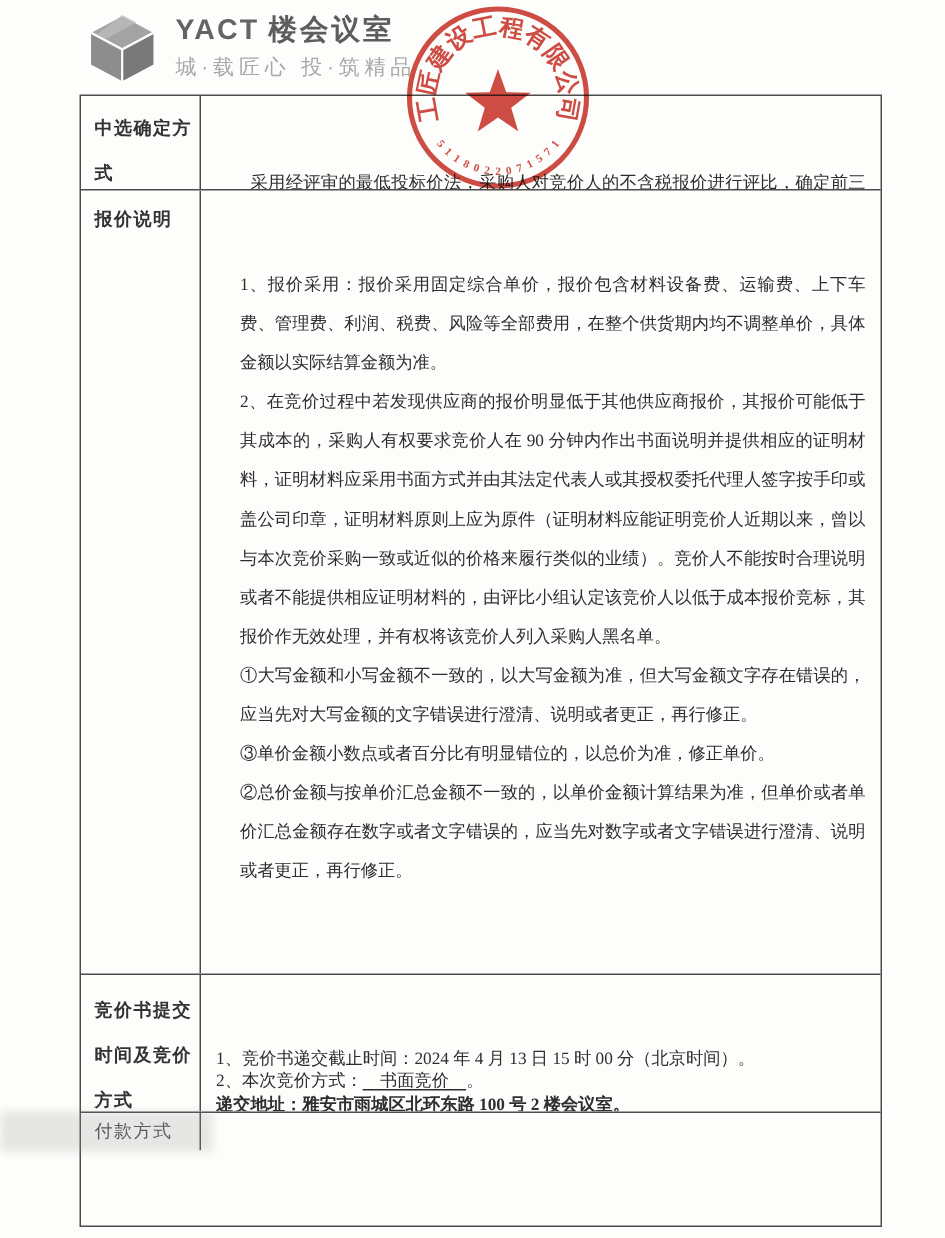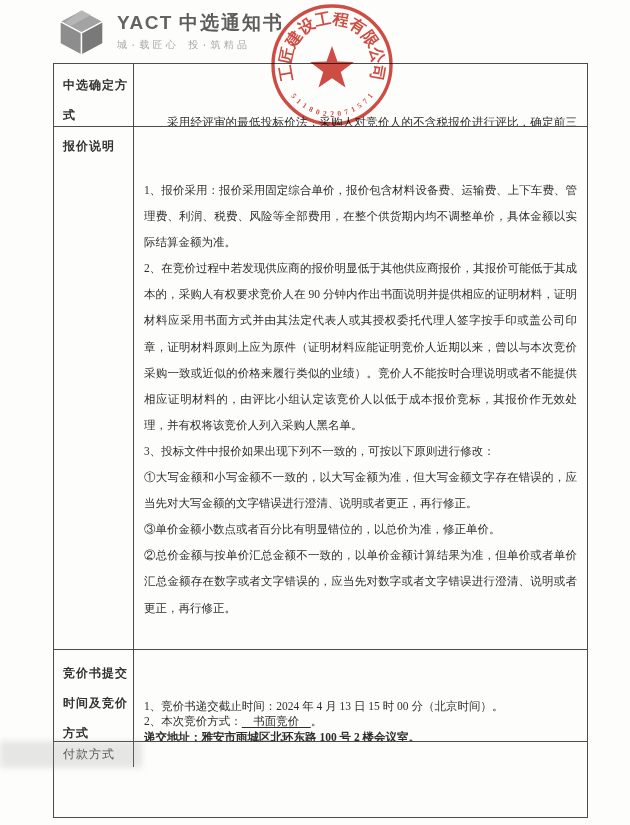--- a/index.html
+++ b/index.html
@@ -10,21 +10,21 @@
     color:#2e2e2e;
     -webkit-font-smoothing:antialiased;
   }
   
   .header{position:absolute;left:58px;top:8px;display:flex;align-items:center;}
   .cube{width:47px;height:48px;flex:0 0 auto;}
   .logo-text{margin-left:12px;}
   .brand{font-family:"Liberation Sans","DejaVu Sans",sans-serif;font-weight:bold;
          font-size:19px;color:#646464;letter-spacing:1.5px;line-height:22px;}
   .brand .cn{margin-left:6px;letter-spacing:2px;color:#5d5d5d;}
-  .tagline{font-family:Liberation Mono, monospace;font-size:10px;
+  .tagline{font-family:Liberation Sans, sans-serif;font-size:14px;
            color:#a8a8a8;letter-spacing:3.2px;margin-top:4px;}
   
   .doc-table{
     position:absolute;left:53px;top:63px;width:535px;height:755px;
     border:1px solid #4c4c4c;box-sizing:border-box;
     display:flex;flex-direction:column;background:transparent;
   }
   .t-row{display:flex;border-top:1px solid #4c4c4c;box-sizing:border-box;overflow:hidden;}
   .t-row:first-child{border-top:none;}
   .t-label{
@@ -34,21 +34,21 @@
   }
   .t-content{flex:1;box-sizing:border-box;padding:2px 10px;font-size:11.5px;overflow:hidden;margin-top:46px;}
   .t-content p{margin:0;text-align:justify;}
   .indent{text-indent:2em;}
   .b{font-weight:bold;}
   .u{text-decoration:underline;text-underline-offset:2px;}
   .faint{color:#c6c6c4;}
   
   .row-selection{min-height:62px;max-height:62px;}
   .row-selection .t-content p{line-height:20.5px;}
-  .row-quotation{min-height:523px;max-height:523px;}
+  .row-quotation{min-height:523px;max-height:523px;gap:16px;}
   .row-quotation .t-content{padding-top:4px;}
   .row-quotation .t-content p{line-height:26.1px;}
   .row-quotation .t-label{padding-top:4px;}
   .row-submission{min-height:92px;max-height:92px;}
   .row-submission .t-content{padding-top:3px;}
   .row-submission .t-content p{line-height:15.4px;}
   .row-submission .t-label{padding-top:8px;line-height:30px;}
   .row-payment{min-height:26px;max-height:26px;}
   .row-payment .t-content p{line-height:24px;}
   .row-payment .t-label{padding-top:0;line-height:25px;font-weight:500;color:#4a4a4a;}
@@ -69,39 +69,38 @@
 
 <div class="header">
   <svg class="cube" viewBox="0 0 47 48">
     <polygon points="23.5,2 45,13.5 23.5,25 2,13.5" fill="#a3a3a3" stroke="#fdfdfb" stroke-width="1.4"></polygon>
     <polygon points="2,13.5 23.5,25 23.5,47 2,35.5" fill="#8d8d8d" stroke="#fdfdfb" stroke-width="1.4"></polygon>
     <polygon points="45,13.5 23.5,25 23.5,47 45,35.5" fill="#797979" stroke="#fdfdfb" stroke-width="1.4"></polygon>
     <polygon points="23.5,2 33,7 12.5,18 7,14.5" fill="#bdbdbd" opacity="0.7"></polygon>
   </svg>
   <div class="logo-text">
     <div class="brand">
-      <span>YACT</span><span class="cn">中选通知书</span>
+      <span>YACT</span><span class="cn">楼会议室</span>
     </div>
     <div class="tagline">城·载匠心  投·筑精品</div>
   </div>
 </div>
 
 <div class="doc-table">
   <div class="t-row row-selection">
     <div class="t-label">中选确定方式</div>
     <div class="t-content">
         <p class="indent"><span>采用经评审的最低投标价法，采购人对竞价人的不含税报价进行评比，确定前三名中选候选人并进行公示。在公示结束后由采购人自主确定最终中选人，达到优质采购的目的。</span></p>
       </div>
   </div>
   <div class="t-row row-quotation">
     <div class="t-label">报价说明</div>
     <div class="t-content">
         <p><span>1、报价采用：报价采用固定综合单价，报价包含材料设备费、运输费、上下车费、管理费、利润、税费、风险等全部费用，在整个供货期内均不调整单价，具体金额以实际结算金额为准。</span></p>
         <p><span>2、在竞价过程中若发现供应商的报价明显低于其他供应商报价，其报价可能低于其成本的，采购人有权要求竞价人在 90 分钟内作出书面说明并提供相应的证明材料，证明材料应采用书面方式并由其法定代表人或其授权委托代理人签字按手印或盖公司印章，证明材料原则上应为原件（证明材料应能证明竞价人近期以来，曾以与本次竞价采购一致或近似的价格来履行类似的业绩）。竞价人不能按时合理说明或者不能提供相应证明材料的，由评比小组认定该竞价人以低于成本报价竞标，其报价作无效处理，并有权将该竞价人列入采购人黑名单。</span></p>
-        <p><span>3、投标文件中报价如果出现下列不一致的，可按以下原则进行修改：</span></p>
         <p><span>①大写金额和小写金额不一致的，以大写金额为准，但大写金额文字存在错误的，应当先对大写金额的文字错误进行澄清、说明或者更正，再行修正。</span></p>
         <p><span>③单价金额小数点或者百分比有明显错位的，以总价为准，修正单价。</span></p>
         <p><span>②总价金额与按单价汇总金额不一致的，以单价金额计算结果为准，但单价或者单价汇总金额存在数字或者文字错误的，应当先对数字或者文字错误进行澄清、说明或者更正，再行修正。</span></p>
       </div>
   </div>
   <div class="t-row row-submission">
     <div class="t-label">竞价书提交时间及竞价方式</div>
     <div class="t-content">
         <p><span>1、竞价书递交截止时间：2024 年 4 月 13 日 15 时 00 分（北京时间）。</span></p>
         <p><span>2、本次竞价方式：</span><span class="u">　书面竞价　</span><span>。</span></p>

